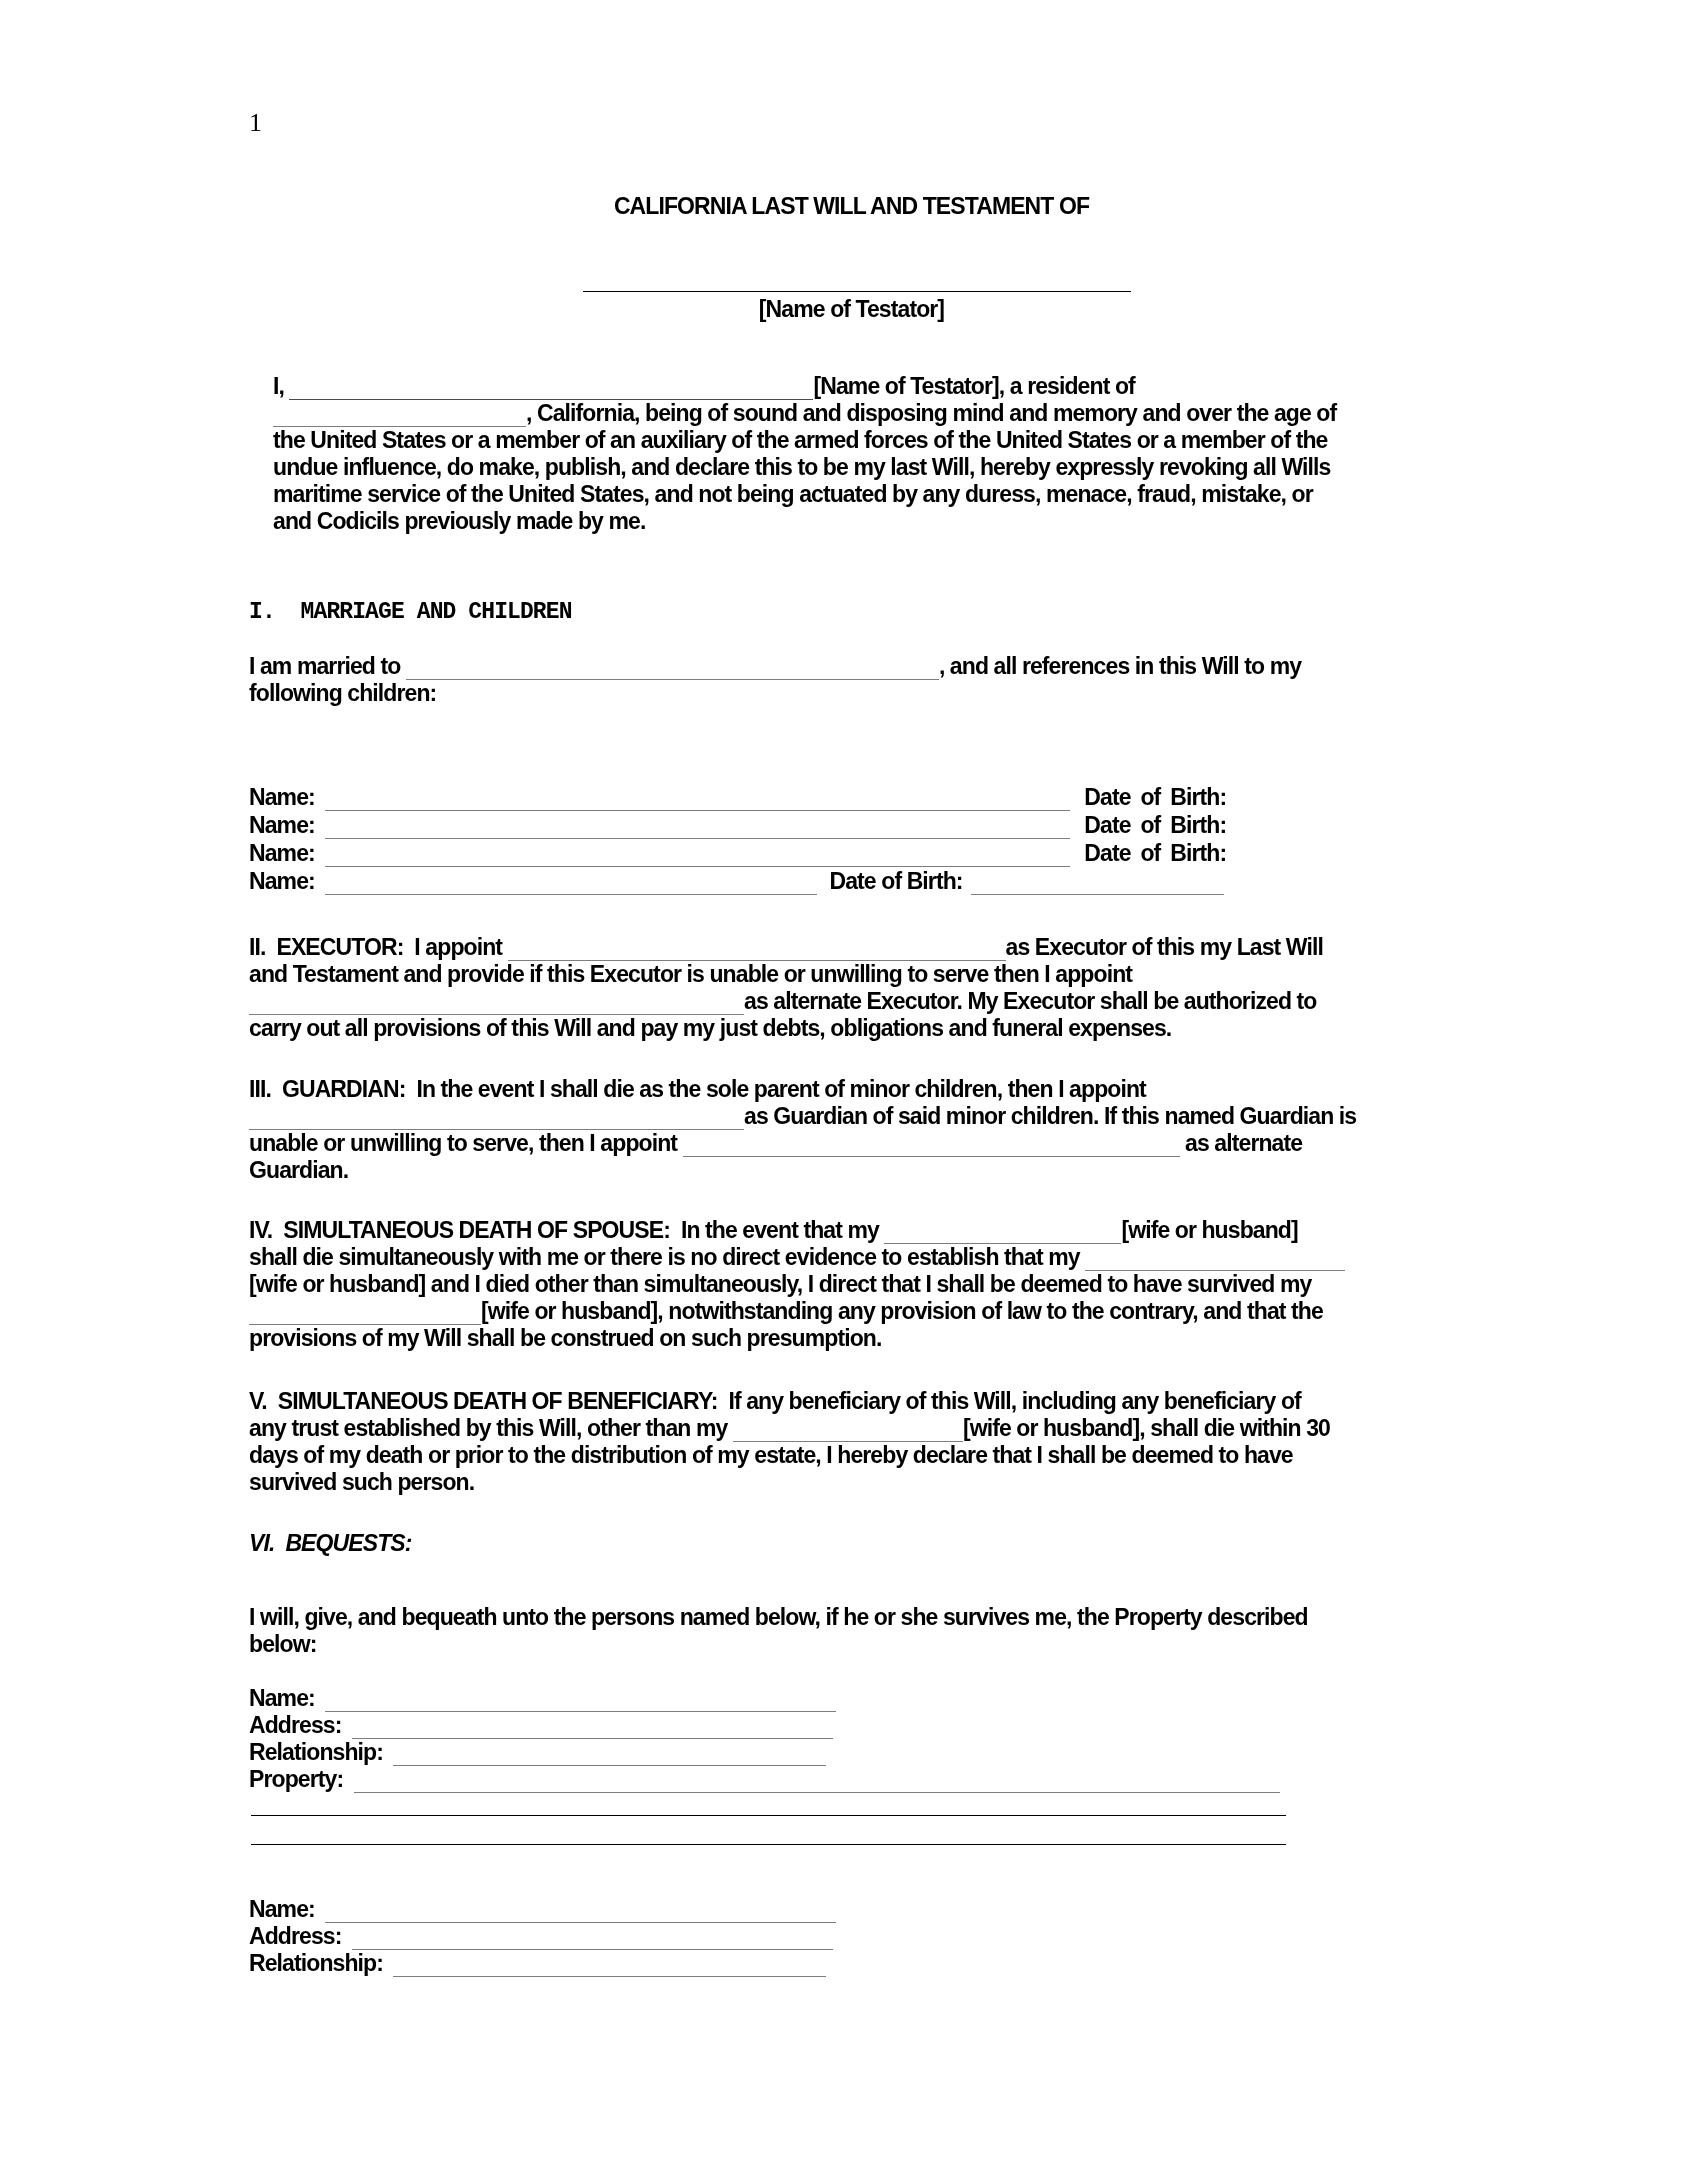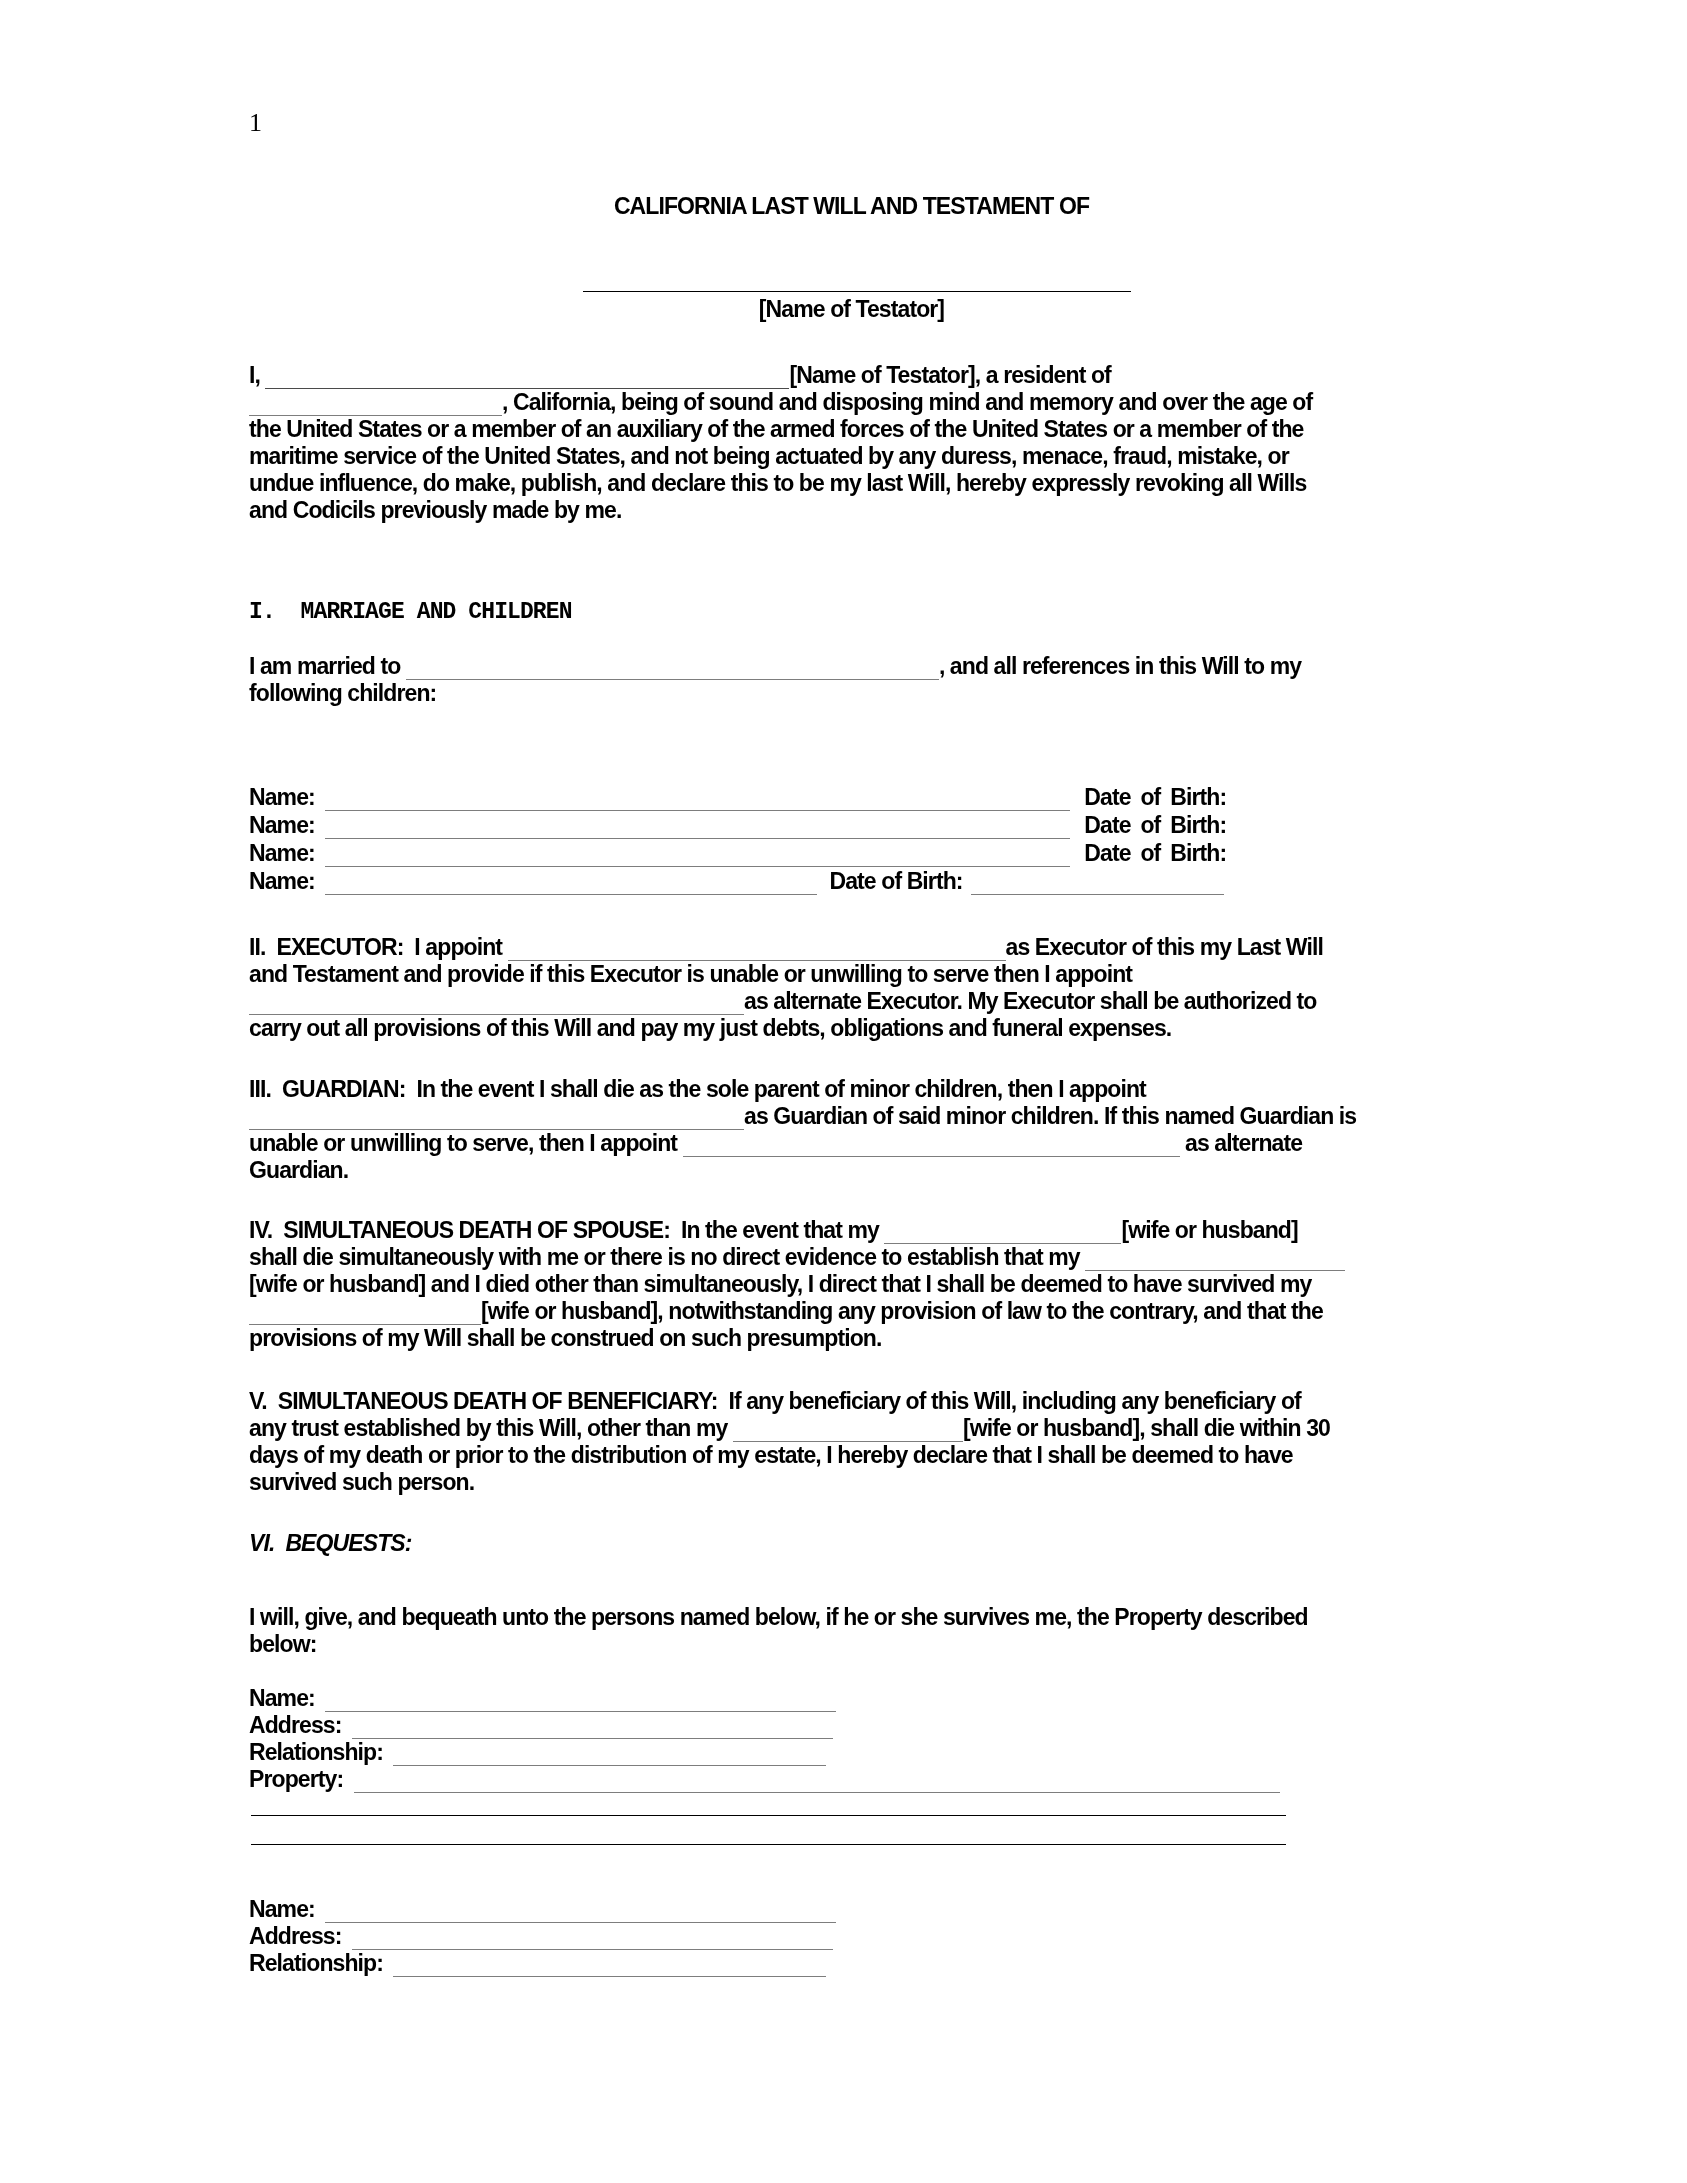--- a/index.html
+++ b/index.html
@@ -36,26 +36,26 @@
   <div class="center-wrap" style="top:193px;">
     <span class="line">CALIFORNIA LAST WILL AND TESTAMENT OF</span>
   </div>
 
   <div class="rule-black" style="top:291px;left:583px;width:548px;"></div>
 
   <div class="center-wrap" style="top:296px;">
     <span class="line">[Name of Testator]</span>
   </div>
 
-  <div class="abs lh305" style="top:362px;">
+  <div class="abs lh305" style="top:373px;margin-left:24px;">
     <div class="line"><span>I, </span><span class="bl dark" style="width:524px;"></span><span>[Name of Testator], a resident of</span></div>
     <div class="line"><span class="bl" style="width:253px;"></span><span>, California, being of sound and disposing mind and memory and over the age of</span></div>
     <div class="line">the United States or a member of an auxiliary of the armed forces of the United States or a member of the</div>
+    <div class="line">undue influence, do make, publish, and declare this to be my last Will, hereby expressly revoking all Wills</div>
     <div class="line">maritime service of the United States, and not being actuated by any duress, menace, fraud, mistake, or</div>
-    <div class="line">undue influence, do make, publish, and declare this to be my last Will, hereby expressly revoking all Wills</div>
     <div class="line">and Codicils previously made by me.</div>
   </div>
 
   <div class="abs line" style="top:599px;font-family:Liberation Mono, monospace;">I.  MARRIAGE AND CHILDREN</div>
 
   <div class="abs lh305" style="top:653px;">
     <div class="line"><span>I am married to </span><span class="bl" style="width:533px;"></span><span>, and all references in this Will to my</span></div>
     <div class="line">following children:</div>
   </div>
 

